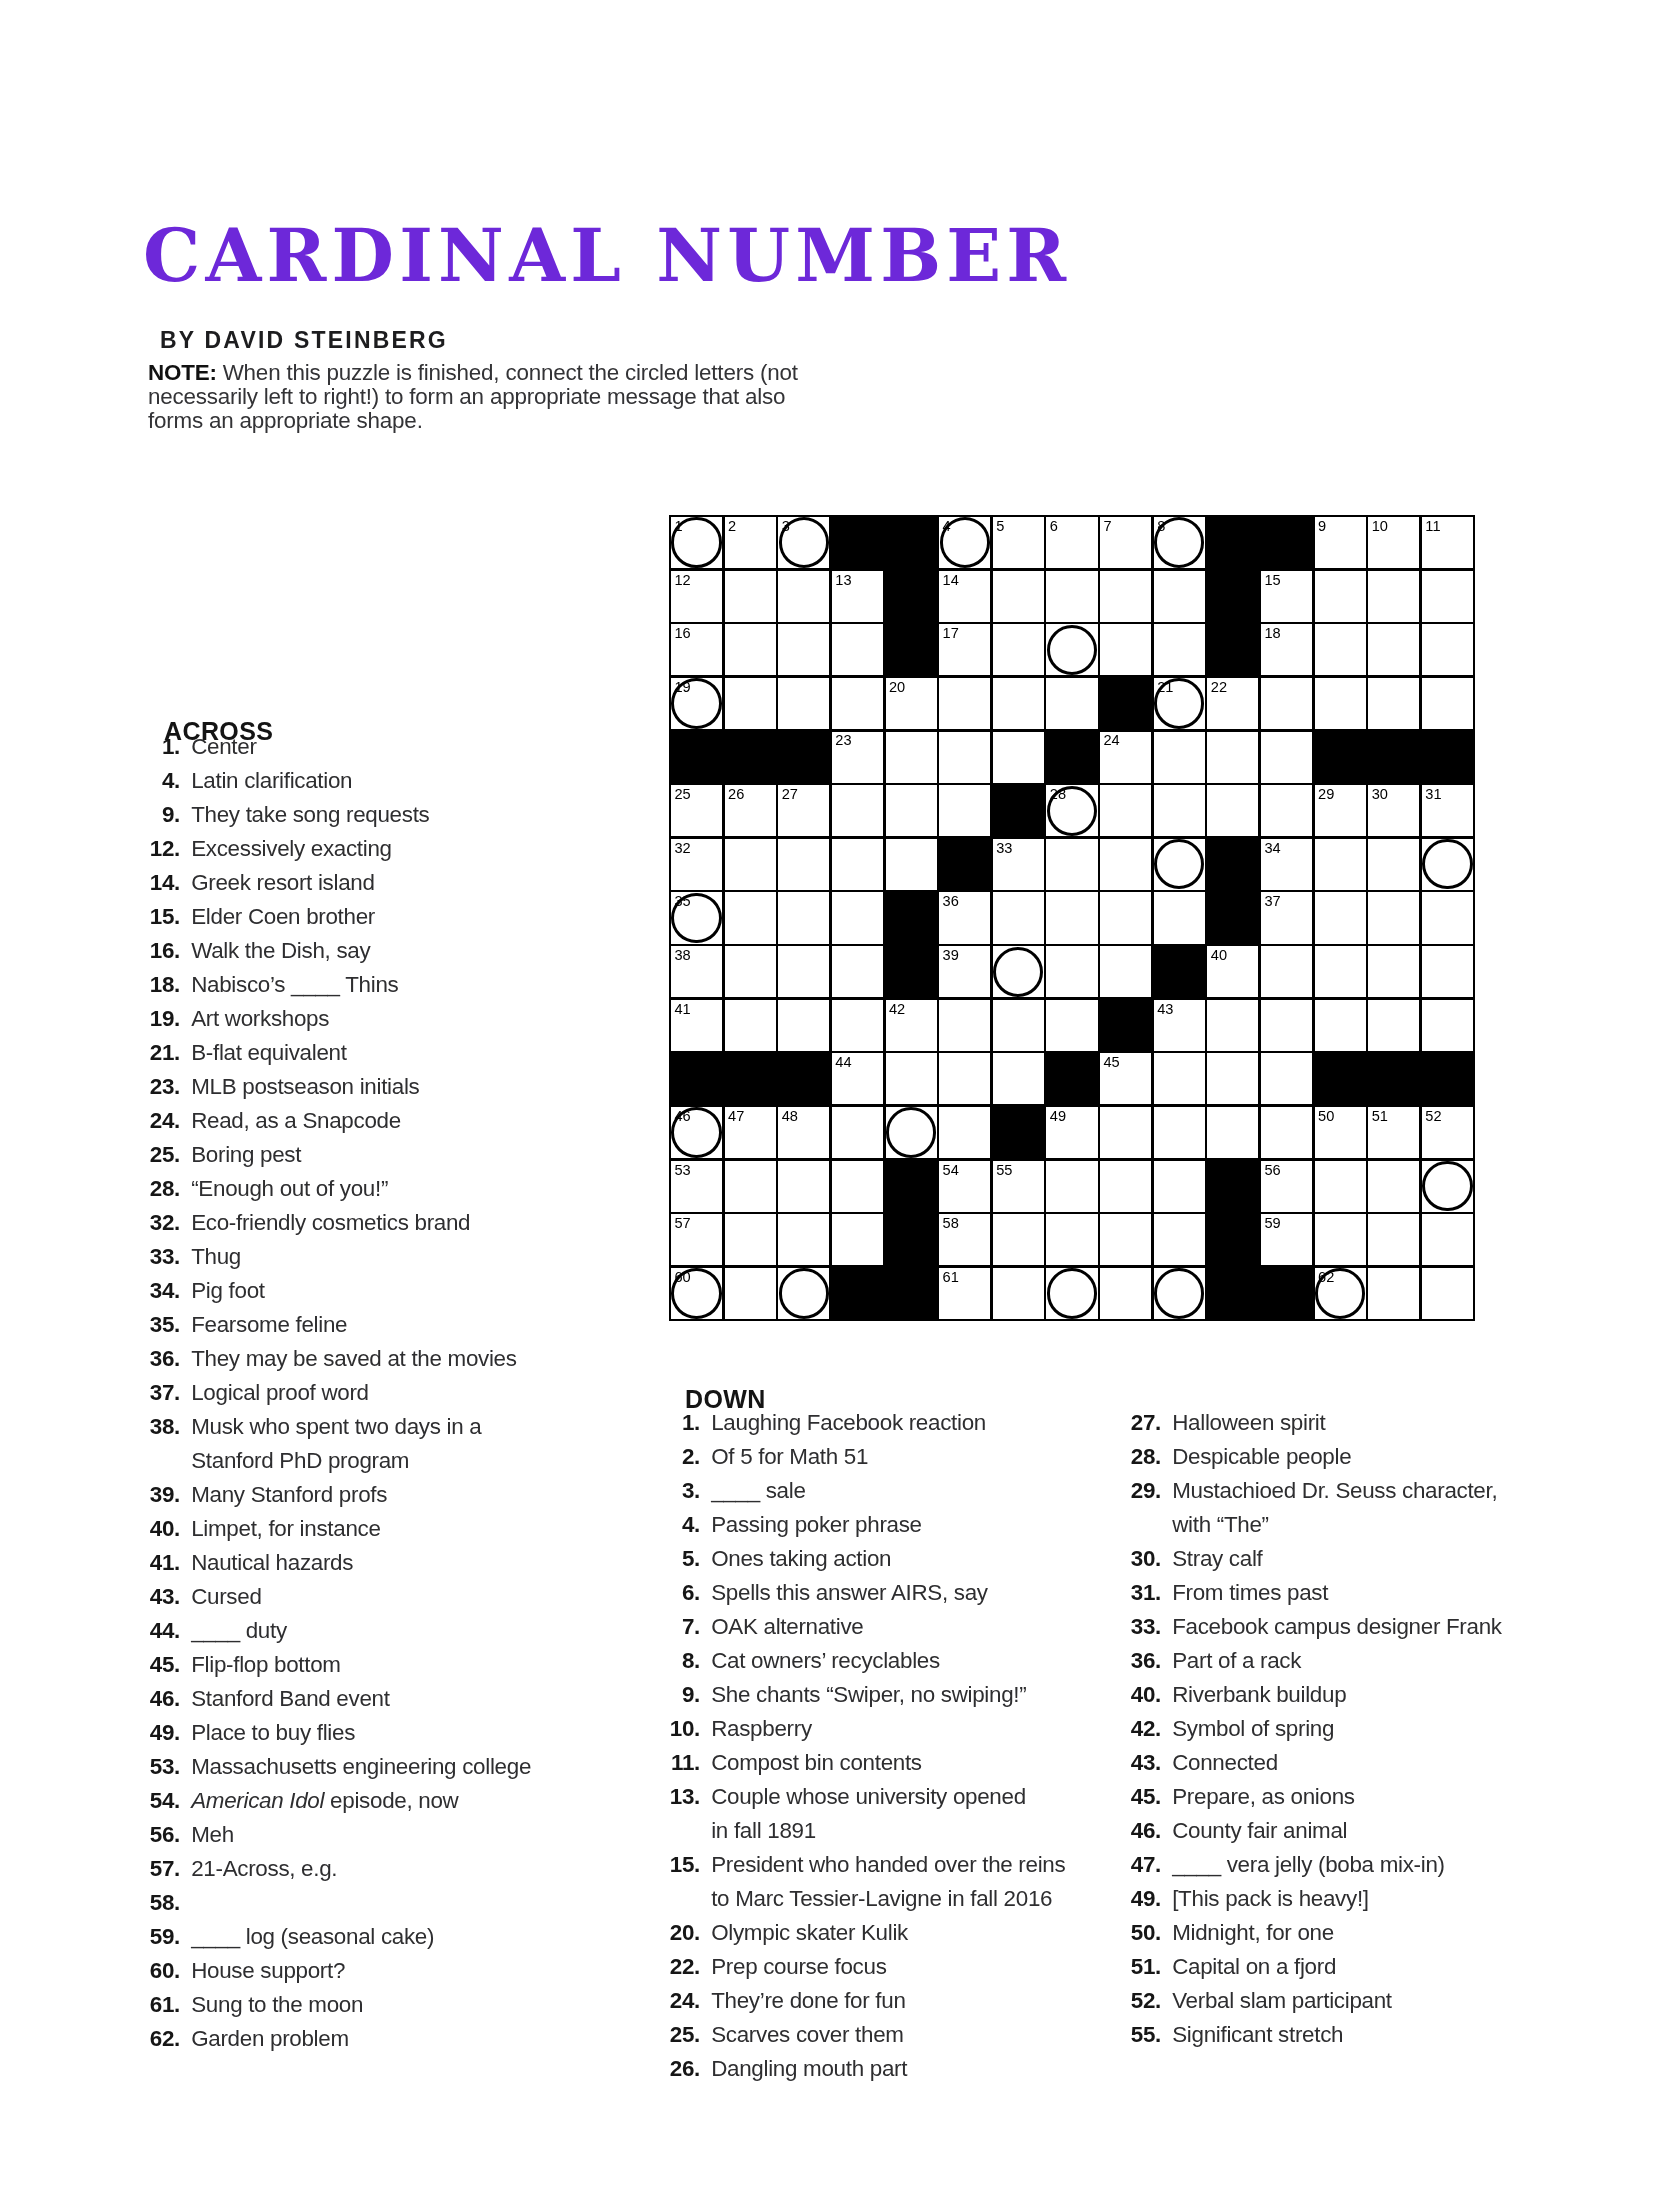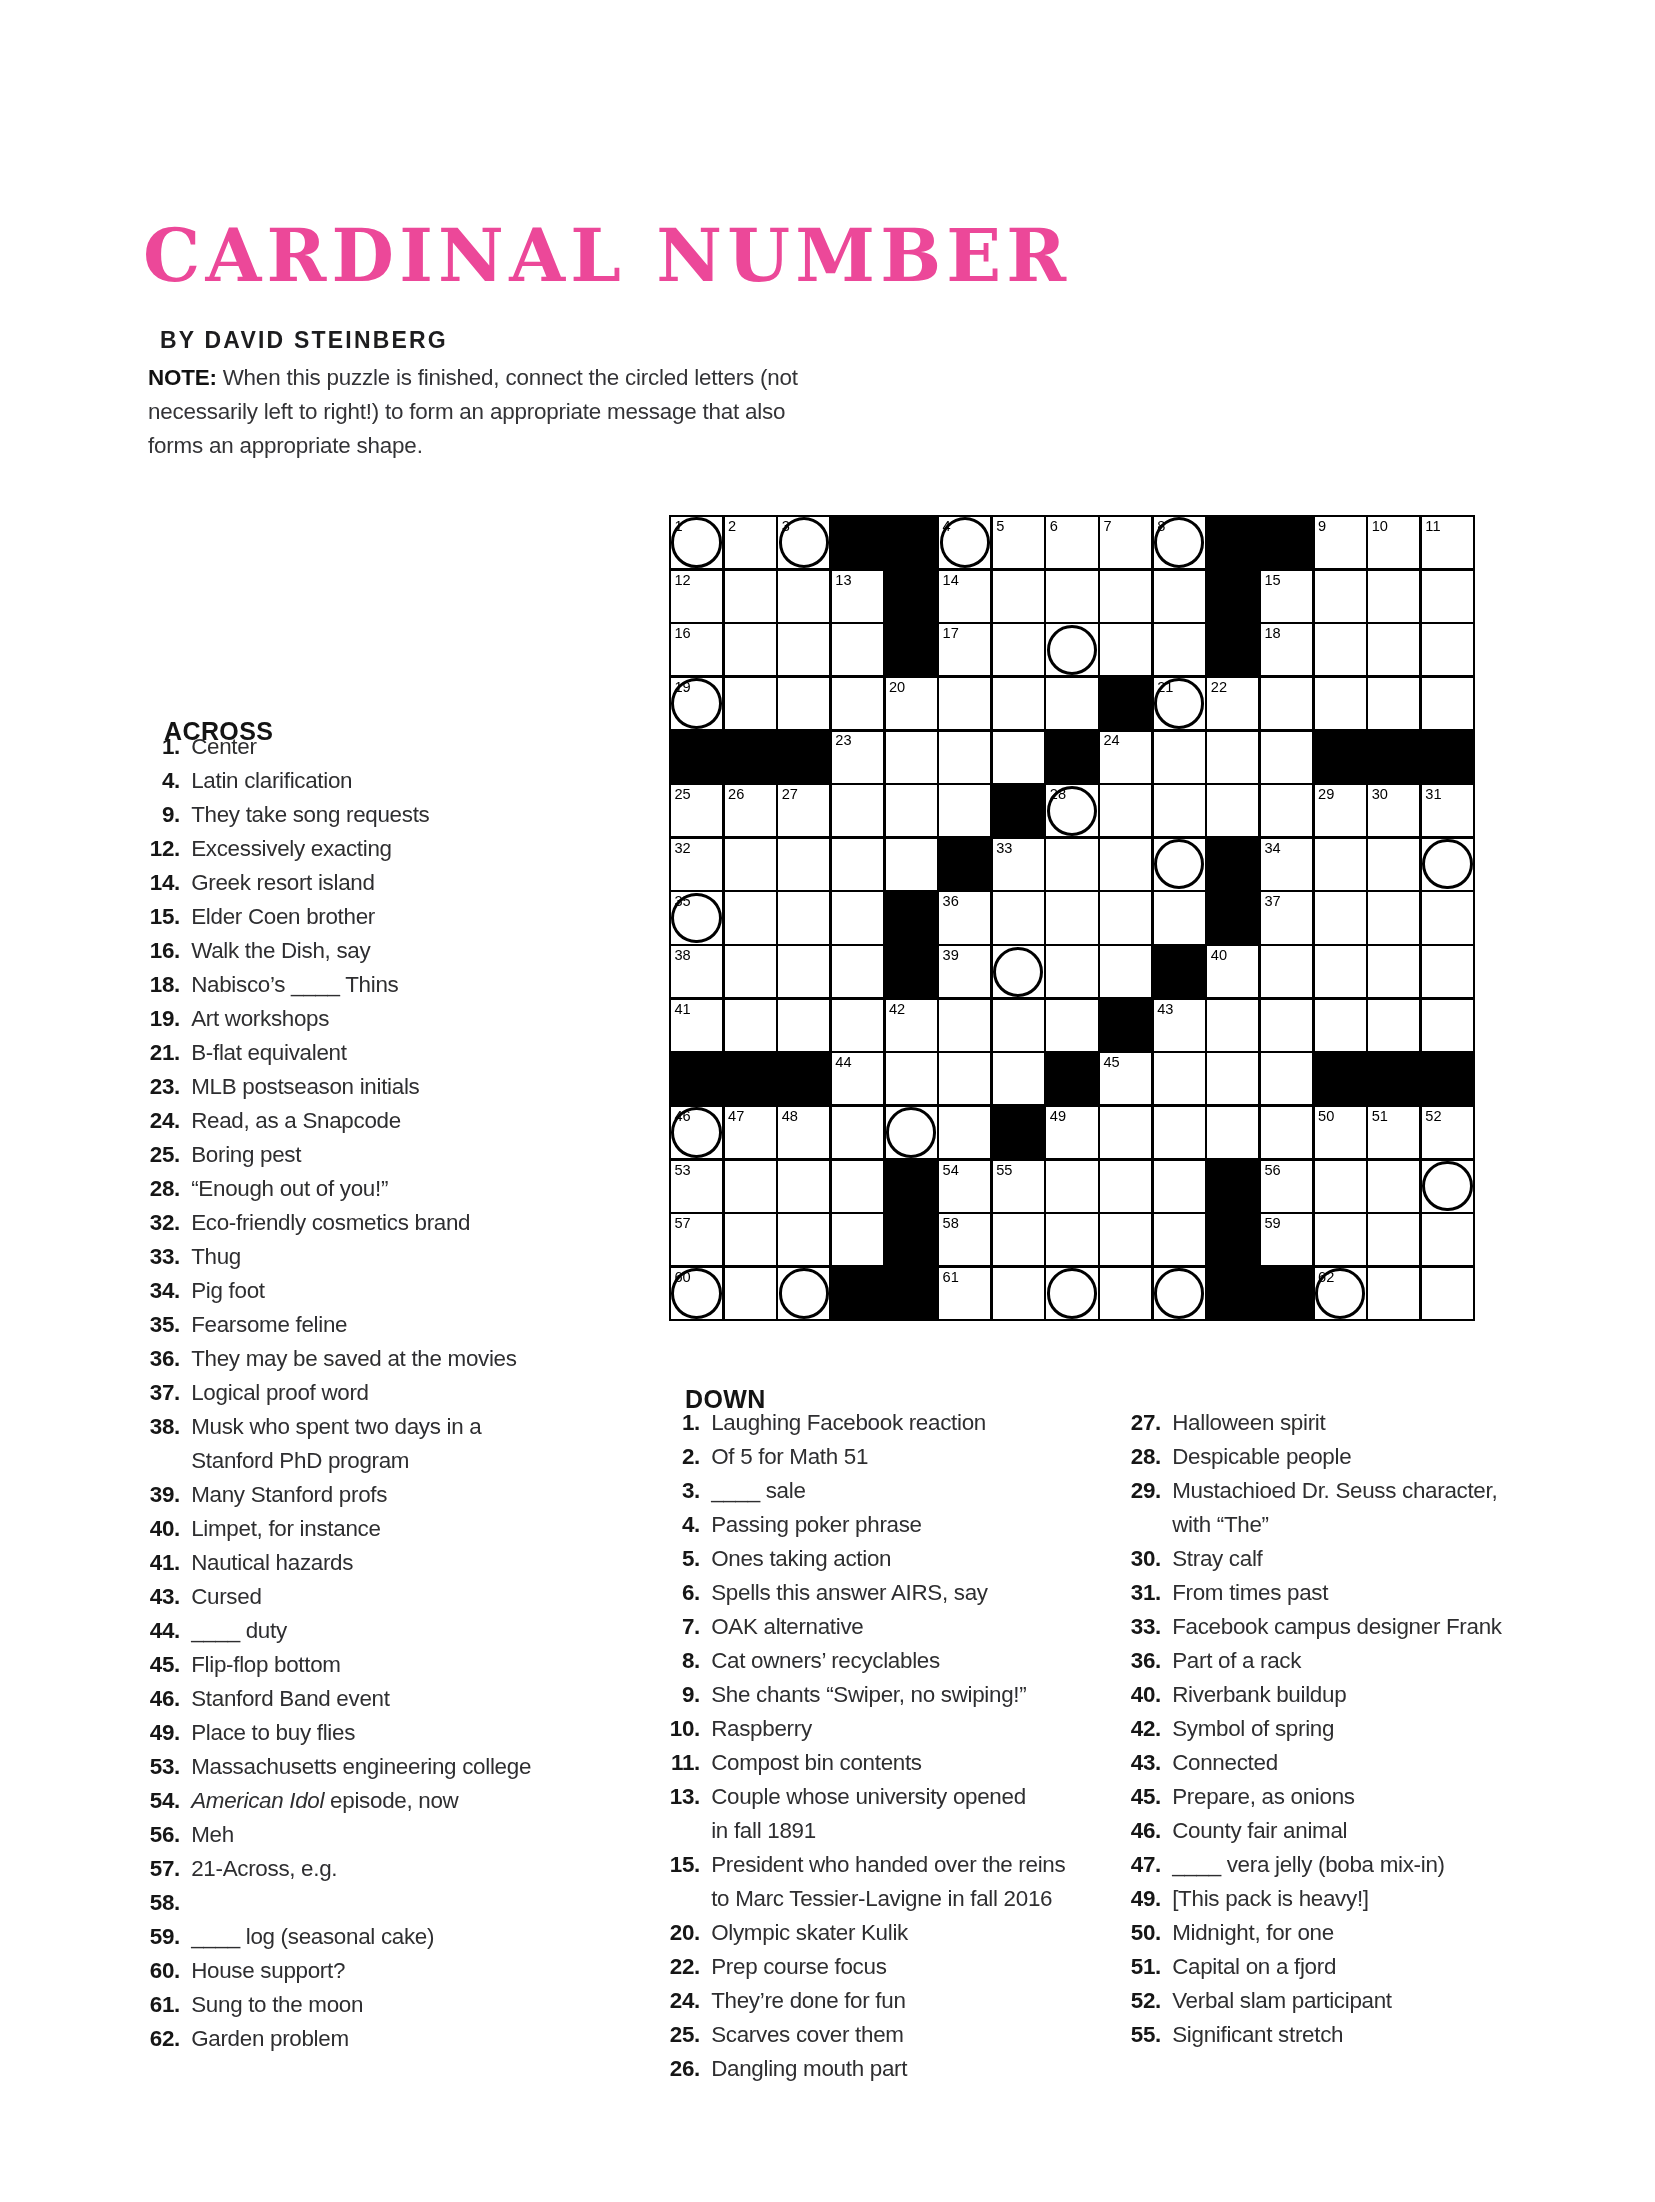--- a/index.html
+++ b/index.html
@@ -5,31 +5,31 @@
   html,body { margin:0; padding:0; background:#e8e8e8; }
   .page {
     position:relative; width:1655px; height:2203px; background:#ffffff;
     font-family:"Liberation Sans", sans-serif; overflow:hidden;
     margin:0 auto;
   }
   
   .title {
     position:absolute; left:143px; top:220px; margin:0;
     font-family:"DejaVu Serif", serif; font-weight:bold;
-    font-size:72px; line-height:1; letter-spacing:5.2px; color:#ec4899;
+    font-size:72px; line-height:1; letter-spacing:5.2px; color:#6d28d9;
     white-space:nowrap;
   }
   .byline {
     position:absolute; left:148px; top:315px; margin:12px;
     font-size:23px; font-weight:bold; letter-spacing:2.2px; color:#1d1d1f;
     white-space:nowrap;
   }
   .note {
     position:absolute; left:148px; top:361px; width:688px; margin:0;
-    font-size:22.4px; line-height:34px; color:#333336; letter-spacing:-0.2px;
+    font-size:22.4px; line-height:24px; color:#333336; letter-spacing:-0.2px;
     white-space:pre-line;
   }
   .note b { color:#111; }
   
   .list-header {
     position:absolute; margin:16px; font-size:25px; font-weight:800;
     letter-spacing:0.4px; color:#141414;
   }
   #across-header { left:148px; top:701px; }
   #down-header   { left:669px; top:1369px; }

